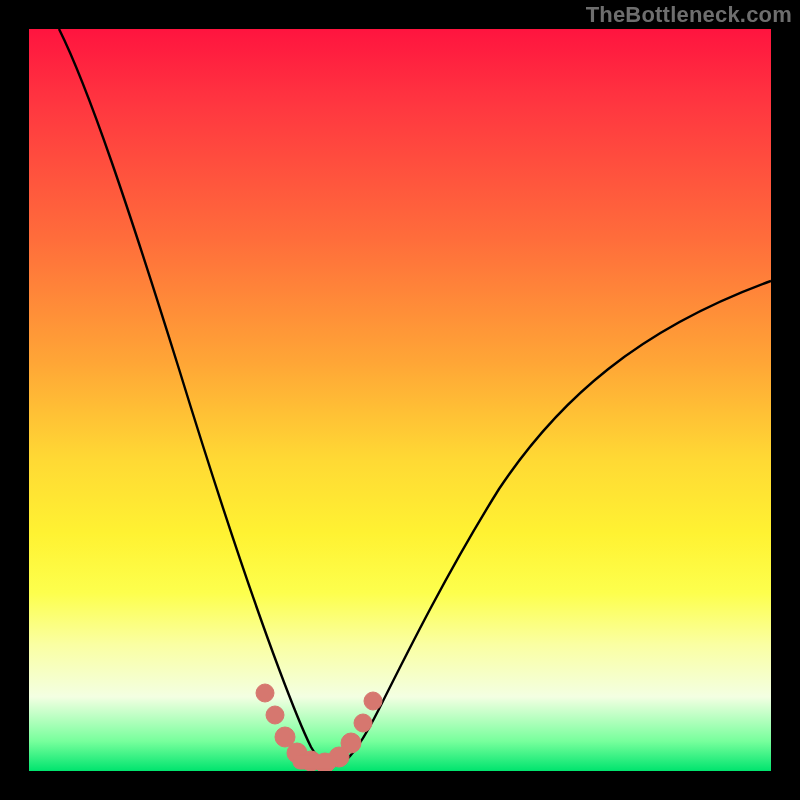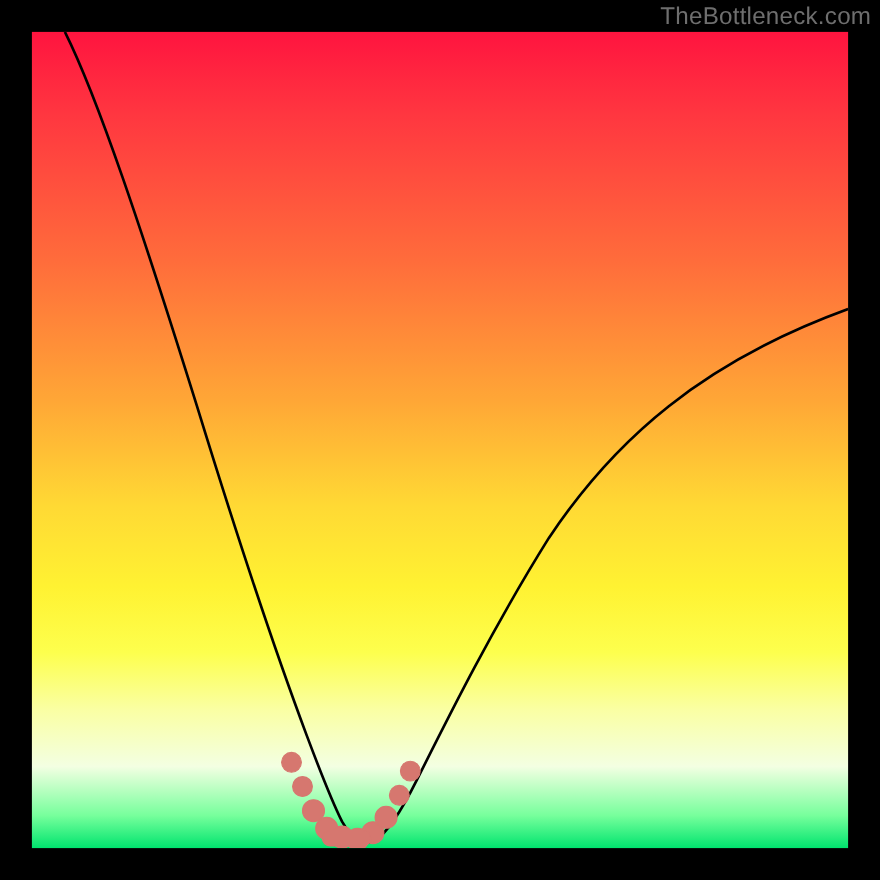--- a/index.html
+++ b/index.html
@@ -38,21 +38,21 @@
        #f3ffe2 90%,
        #77ff9c 96%,
        #00e46e 100%);
   }
   .watermark {
     position: absolute;
     top: 2px;
     right: 8px;
     color: #6e6e6e;
     font-size: 22px;
-    font-weight: 400;
+    font-weight: 700;
     letter-spacing: 0.2px;
     user-select: none;
   }
   svg.curve {
     position: absolute;
     top: 0;
     left: 0;
     width: 742px;
     height: 742px;
   }

